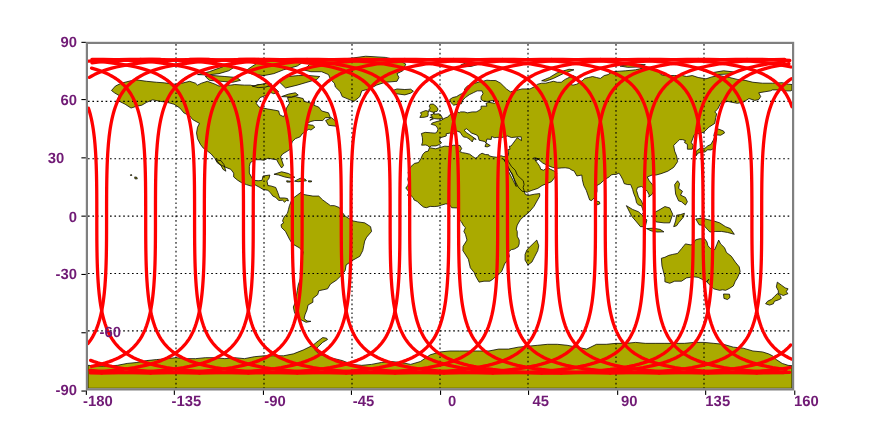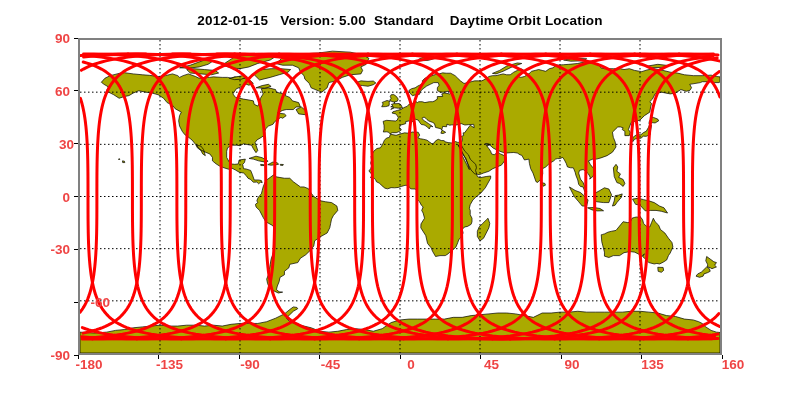--- a/index.html
+++ b/index.html
@@ -55,21 +55,21 @@
     position: absolute;
     left: -2px;
     top: -2px;
     display: block;
   }
   .axis-label {
     position: absolute;
     font-family: "Liberation Sans", sans-serif;
     font-size: 13.5px;
     font-weight: bold;
-    color: #ef4444;
+    color: #701a75;
     white-space: nowrap;
   }
   .y-label {
     text-align: right;
     transform: translateY(-50%);
   }
   .x-label {
     text-align: left;
     transform: translateX(-50%);
     margin-left: 11px;
@@ -77,21 +77,20 @@
   .tick-mark {
     position: absolute;
     background: #000000;
   }
 </style>
 </head>
 <body>
 
 <div id="app">
 
-  <div id="plot-title">2012-01-15   Version: 5.00  Standard    Daytime Orbit Location</div>
 
   <div id="chart-area">
     <div id="map-frame">
       <svg id="map-svg" width="648" height="321" viewBox="0 0 648 321">
           <g>
             <polygon points="305.11,83.38 306.00,87.21 306.18,91.03 305.29,93.99 308.84,93.81 310.80,94.33 312.04,95.90 314.18,94.68 318.27,94.68 321.29,93.47 323.42,91.90 321.47,89.81 322.36,87.21 327.69,85.64 327.69,83.55 330.89,83.03 334.09,83.73 337.64,81.29 340.31,82.16 341.91,84.77 343.33,86.51 346.00,86.86 347.24,87.55 349.38,88.94 351.33,91.03 352.58,88.08 354.89,88.77 350.62,85.64 346.18,82.68 343.87,80.42 346.00,79.03 347.78,80.25 349.02,81.64 350.80,83.03 354.71,84.42 356.49,85.64 357.56,89.47 362.71,90.68 363.96,92.42 362.89,95.20 365.02,95.55 367.69,94.33 363.78,91.90 364.67,88.42 368.58,88.77 368.93,86.16 371.78,87.21 373.73,86.86 378.00,87.03 383.33,85.64 386.89,87.03 390.27,86.68 395.78,86.34 396.13,89.81 392.22,87.21 386.53,94.86 385.11,94.86 385.64,97.64 383.51,98.16 384.40,100.94 383.87,103.73 382.80,104.25 381.73,104.42 379.42,104.25 377.47,103.55 375.33,104.25 373.38,104.94 370.18,104.59 366.80,103.73 366.27,102.68 363.24,102.51 360.22,101.29 357.56,102.86 356.13,104.94 354.00,105.81 351.51,104.07 349.02,102.16 345.47,101.29 342.44,100.77 339.96,99.73 341.73,97.12 340.13,94.16 337.29,94.33 334.44,93.99 330.89,95.20 326.44,94.86 322.00,96.07 318.09,97.29 312.40,96.25 311.33,99.38 308.49,100.07 306.36,102.33 304.58,106.33 302.44,109.81 298.89,110.51 295.69,113.29 293.02,118.51 293.56,121.98 292.67,124.94 293.56,128.07 292.67,130.68 290.89,132.94 293.38,135.89 294.44,137.63 292.31,139.37 295.87,140.07 297.82,141.98 298.36,143.72 301.56,145.28 303.33,147.20 306.89,150.15 309.56,150.85 313.11,149.63 316.67,149.81 320.22,149.46 323.42,148.41 326.98,147.37 330.00,147.37 332.67,150.85 337.11,151.02 338.53,152.07 339.07,154.50 339.42,156.76 338.53,157.98 338.89,161.11 341.56,163.72 343.33,167.19 345.11,168.93 343.69,172.41 345.11,175.02 346.53,180.24 342.98,185.97 342.80,189.80 347.78,197.63 349.56,205.45 353.11,209.80 354.53,213.28 357.56,218.49 362.00,217.62 367.33,217.62 370.00,215.88 372.67,213.28 375.33,211.54 378.00,208.93 379.78,204.58 380.67,201.97 383.33,198.49 385.11,195.02 384.22,191.19 386.89,188.93 389.56,188.41 393.11,186.32 394.00,183.71 394.00,180.24 392.22,176.76 392.22,172.41 391.33,170.32 392.22,166.67 394.89,161.98 397.56,159.37 402.89,155.02 407.33,149.81 412.67,140.24 412.67,137.98 408.22,138.50 402.00,139.72 399.33,138.50 398.80,136.42 397.56,132.42 398.44,129.81 397.73,126.33 394.89,123.72 392.22,121.11 390.44,116.77 386.89,113.29 384.22,108.94 383.51,107.20 382.44,109.81 385.11,116.77 387.78,120.24 389.56,125.46 390.44,128.07 391.33,131.55 388.67,126.33 386.89,122.85 384.22,117.64 382.80,110.68 379.78,106.51 381.56,109.81 382.44,111.55 385.64,116.94 388.13,121.98 390.62,127.37 393.11,132.07 396.67,135.89 399.33,136.24 401.11,136.76 405.56,135.03 410.89,133.29 414.80,130.68 418.89,128.94 423.33,127.20 426.00,123.72 428.31,119.38 425.11,117.11 422.44,115.90 419.78,114.16 416.22,116.77 413.56,115.90 412.67,113.29 410.89,110.68 408.22,107.20 407.33,105.46 410.00,106.33 412.67,106.33 409.11,108.07 408.76,105.46 410.89,106.33 415.33,110.16 419.78,112.42 424.22,114.16 428.67,115.03 432.22,114.68 435.78,114.51 439.33,115.03 442.00,116.77 443.78,117.29 446.44,121.98 450.89,121.11 451.42,125.46 452.67,130.68 454.98,135.03 458.00,143.72 459.78,144.41 463.33,140.59 464.76,135.89 464.58,130.68 467.78,128.94 471.33,125.46 475.78,122.85 477.56,121.11 479.33,120.59 482.00,120.59 484.67,119.38 486.44,121.98 488.22,125.46 489.47,128.94 492.67,129.81 495.33,129.81 497.11,134.16 498.00,137.63 499.78,141.98 500.67,146.33 502.44,148.41 505.11,148.94 506.00,151.54 507.24,155.02 506.00,156.24 507.78,155.89 508.67,153.28 506.89,148.94 505.11,144.59 502.44,141.11 500.67,135.03 501.56,132.42 505.11,131.55 507.78,133.29 510.44,135.89 512.22,139.37 511.69,141.11 514.89,138.50 516.67,135.03 515.78,130.68 512.22,126.33 510.44,122.85 514.89,121.11 518.44,121.11 522.89,119.90 529.11,117.64 534.44,114.16 538.00,108.94 537.11,103.73 535.33,99.38 534.44,94.16 538.00,90.68 539.78,88.94 542.44,88.94 545.11,89.81 544.22,91.55 546.89,93.29 546.89,97.64 551.33,97.64 552.22,94.16 550.44,91.55 553.11,84.60 554.89,82.86 557.56,83.73 562.00,81.99 566.44,77.64 571.78,74.16 572.67,68.95 573.56,65.47 571.78,63.73 574.44,61.12 577.11,55.91 583.33,54.17 592.22,55.91 597.56,55.04 602.89,51.56 608.22,53.30 611.78,52.43 613.56,49.82 611.78,46.34 622.44,44.60 624.22,43.73 631.33,43.73 636.67,44.60 641.11,44.60 642.00,43.73 642.00,38.86 638.44,38.52 633.11,37.13 624.22,37.65 615.33,37.65 606.44,36.78 599.33,35.04 592.22,34.17 585.11,32.43 576.22,30.69 569.11,31.91 563.78,33.65 556.67,32.43 551.33,30.69 546.00,31.56 542.44,30.69 535.33,30.69 526.44,30.69 522.89,29.82 521.11,27.21 517.56,25.47 510.44,24.61 506.89,23.74 503.33,24.61 499.78,25.47 490.89,26.34 485.56,26.69 478.44,27.21 474.89,29.82 471.33,30.69 467.78,33.30 464.22,32.43 460.67,31.56 457.11,32.43 453.56,33.30 451.78,35.04 449.11,36.78 446.44,38.52 442.89,39.39 440.22,38.52 442.00,35.91 443.78,34.17 445.56,31.91 442.89,30.69 439.33,32.43 435.78,34.17 432.22,36.78 428.67,36.78 425.11,35.91 421.56,36.78 418.00,37.65 414.44,37.65 410.89,38.52 407.33,41.13 403.78,42.86 400.22,42.86 396.67,42.86 393.11,43.73 389.56,44.60 386.00,45.47 382.44,42.86 379.78,40.26 377.11,37.65 372.67,35.21 368.22,35.21 364.67,34.87 361.11,35.91 357.56,36.43 354.00,37.65 350.44,38.86 346.89,40.26 344.22,42.86 345.11,45.47 341.56,47.21 339.78,48.08 337.11,49.82 333.56,50.69 330.89,52.43 331.78,55.04 334.44,57.64 338.00,56.77 341.56,56.25 342.44,53.30 345.11,50.69 348.67,48.08 352.22,46.34 355.78,44.60 360.22,44.60 361.11,47.21 359.33,49.82 359.33,52.43 362.00,54.17 366.44,54.17 370.00,53.30 373.56,54.17 371.78,55.91 366.44,55.04 363.78,55.91 364.67,58.51 359.33,58.51 359.33,61.12 356.67,62.86 354.89,63.73 351.33,63.73 346.89,64.60 344.22,63.73 340.67,63.73 339.42,64.60 337.11,62.86 336.58,65.47 334.44,65.47 330.89,66.34 329.11,68.43 327.33,68.95 325.56,69.82 322.89,71.56 319.33,72.42 314.89,73.82 314.00,75.03 317.56,75.90 319.33,77.64 320.22,79.38 319.33,81.99 317.56,83.03 313.11,82.68 308.67,82.34 305.11,83.38" fill="#AAAA00" stroke="#000000" stroke-width="0.7" stroke-linejoin="round"></polygon>
             <polygon points="312.76,71.38 316.67,69.82 320.22,70.16 324.49,69.82 322.89,66.69 321.11,65.47 316.67,65.82 316.67,63.73 319.33,63.21 320.22,61.12 318.44,58.51 315.78,56.60 313.11,56.77 312.22,58.51 313.11,60.25 311.69,62.34 314.00,63.56 316.67,64.25 315.78,65.82 313.47,66.34 314.89,68.08 312.76,68.77 315.78,69.12 312.76,71.38" fill="#AAAA00" stroke="#000000" stroke-width="0.7" stroke-linejoin="round"></polygon>
             <polygon points="303.69,68.77 307.78,68.60 310.98,67.73 311.33,65.82 310.98,64.43 312.22,63.38 309.02,62.51 306.71,63.38 304.22,64.43 305.11,65.99 303.69,68.77" fill="#AAAA00" stroke="#000000" stroke-width="0.7" stroke-linejoin="round"></polygon>
             <polygon points="278.44,44.43 282.89,42.86 290.00,43.39 295.33,43.04 297.82,44.95 295.33,46.69 290.00,48.25 284.67,47.56 281.64,47.21 278.44,44.43" fill="#AAAA00" stroke="#000000" stroke-width="0.7" stroke-linejoin="round"></polygon>
             <polygon points="243.78,54.17 249.11,49.82 250.89,44.60 258.00,42.86 264.22,39.39 272.22,36.78 282.89,35.91 284.67,32.43 282.89,28.95 288.22,26.34 290.89,20.26 284.67,16.78 272.22,14.17 254.44,13.13 240.22,15.04 224.22,15.91 211.78,16.78 204.67,19.39 201.11,22.87 197.56,25.47 204.67,27.21 214.44,27.21 220.67,29.82 222.44,34.17 226.00,37.65 226.89,41.13 231.33,45.47 233.11,49.82 240.22,52.78 243.78,54.17" fill="#AAAA00" stroke="#000000" stroke-width="0.7" stroke-linejoin="round"></polygon>
@@ -194,21 +193,21 @@
             <path d="M138.89 15.91 L149.10 15.98 L159.11 16.20 L168.72 16.55 L177.79 17.02 L186.23 17.61 L194.00 18.31 L201.08 19.09 L207.50 19.95 L213.30 20.88 L218.53 21.86 L223.23 22.90 L227.48 23.98 L231.30 25.09 L234.76 26.24 L237.89 27.42 L240.72 28.61 L243.30 29.83 L245.65 31.07 L247.80 32.32 L249.76 33.59 L251.57 34.87 L253.22 36.16 L254.75 37.46 L256.16 38.77 L257.46 40.08 L258.67 41.41 L259.79 42.74 L260.83 44.07 L261.80 45.41 L262.70 46.76 L263.54 48.11 L264.33 49.46 L265.06 50.82 L265.75 52.18 L266.40 53.54 L267.00 54.91 L267.57 56.28 L268.11 57.65 L268.61 59.02 L269.09 60.40 L269.53 61.78 L269.95 63.16 L270.35 64.54 L270.72 65.92 L271.07 67.31 L271.41 68.69 L271.72 70.08 L272.02 71.47 L272.30 72.86 L272.57 74.25 L272.82 75.64 L273.05 77.03 L273.28 78.43 L273.49 79.82 L273.69 81.21 L273.88 82.61 L274.06 84.01 L274.23 85.40 L274.39 86.80 L274.54 88.20 L274.69 89.60 L274.82 91.00 L274.95 92.40 L275.07 93.80 L275.18 95.20 L275.29 96.60 L275.39 98.00 L275.49 99.41 L275.58 100.81 L275.66 102.21 L275.74 103.62 L275.81 105.02 L275.88 106.42 L275.95 107.83 L276.01 109.23 L276.07 110.64 L276.12 112.04 L276.17 113.45 L276.22 114.85 L276.26 116.26 L276.30 117.67 L276.34 119.07 L276.37 120.48 L276.41 121.89 L276.43 123.29 L276.46 124.70 L276.49 126.11 L276.51 127.51 L276.53 128.92 L276.55 130.33 L276.56 131.74 L276.58 133.15 L276.59 134.55 L276.60 135.96 L276.61 137.37 L276.62 138.78 L276.63 140.19 L276.64 141.60 L276.64 143.00 L276.65 144.41 L276.65 145.82 L276.66 147.23 L276.66 148.64 L276.66 150.05 L276.66 151.46 L276.66 152.86 L276.67 154.27 L276.67 155.68 L276.67 157.09 L276.67 158.50 L276.67 159.91 L276.67 161.32 L276.67 162.73 L276.67 164.14 L276.67 165.54 L276.67 166.95 L276.67 168.36 L276.68 169.77 L276.68 171.18 L276.68 172.59 L276.69 174.00 L276.70 175.40 L276.70 176.81 L276.71 178.22 L276.72 179.63 L276.73 181.04 L276.74 182.45 L276.75 183.85 L276.77 185.26 L276.79 186.67 L276.80 188.08 L276.83 189.49 L276.85 190.89 L276.87 192.30 L276.90 193.71 L276.93 195.11 L276.96 196.52 L276.99 197.93 L277.03 199.33 L277.07 200.74 L277.11 202.15 L277.16 203.55 L277.21 204.96 L277.26 206.36 L277.32 207.77 L277.38 209.17 L277.45 210.58 L277.52 211.98 L277.59 213.38 L277.67 214.79 L277.76 216.19 L277.85 217.59 L277.94 219.00 L278.04 220.40 L278.15 221.80 L278.26 223.20 L278.38 224.60 L278.51 226.00 L278.65 227.40 L278.79 228.80 L278.94 230.20 L279.10 231.60 L279.27 232.99 L279.45 234.39 L279.64 235.79 L279.84 237.18 L280.05 238.57 L280.28 239.97 L280.52 241.36 L280.77 242.75 L281.03 244.14 L281.31 245.53 L281.61 246.92 L281.93 248.31 L282.26 249.69 L282.61 251.08 L282.99 252.46 L283.38 253.84 L283.80 255.22 L284.25 256.60 L284.72 257.98 L285.23 259.35 L285.76 260.72 L286.33 262.09 L286.94 263.46 L287.58 264.82 L288.27 266.18 L289.01 267.54 L289.79 268.89 L290.64 270.24 L291.54 271.59 L292.51 272.93 L293.55 274.26 L294.67 275.59 L295.87 276.92 L297.18 278.23 L298.58 279.54 L300.11 280.84 L301.77 282.13 L303.57 283.41 L305.53 284.68 L307.68 285.93 L310.03 287.17 L312.61 288.39 L315.45 289.58 L318.58 290.76 L322.03 291.91 L325.86 293.02 L330.10 294.10 L334.81 295.14 L340.03 296.12 L345.83 297.05 L352.25 297.91 L359.34 298.69 L367.10 299.39 L375.54 299.98 L384.62 300.45 L394.23 300.80 L404.23 301.02 L414.44 301.09" fill="none" stroke="#FF0000" stroke-width="3" stroke-linecap="round" stroke-linejoin="round"></path>
           </g>
         </svg>
     </div>
   </div>
 
 <div class="axis-label y-label" style="left: 0px; width: 70px; top: 38px;">90</div>
     <div class="tick-mark" style="left: 74px; top: 37.5px; width: 4px; height: 1px;"></div>
     <div class="axis-label y-label" style="left: 0px; width: 70px; top: 90.8333px;">60</div>
     <div class="tick-mark" style="left: 74px; top: 90.3333px; width: 4px; height: 1px;"></div>
-    <div class="axis-label y-label" style="left: 4px; width: 70px; top: 143.667px;">30</div>
+    <div class="axis-label y-label" style="left: 16px; width: 70px; top: 143.667px; text-align: center;">30</div>
     <div class="tick-mark" style="left: 74px; top: 143.167px; width: 4px; height: 1px;"></div>
     <div class="axis-label y-label" style="left: 0px; width: 70px; top: 196.5px;">0</div>
     <div class="tick-mark" style="left: 74px; top: 196px; width: 4px; height: 1px;"></div>
     <div class="axis-label y-label" style="left: 0px; width: 70px; top: 249.333px;">-30</div>
     <div class="tick-mark" style="left: 74px; top: 248.833px; width: 4px; height: 1px;"></div>
     <div class="axis-label y-label" style="left: 0px; width: 70px; top: 302.167px; margin-left: 40px;">-60</div>
     <div class="tick-mark" style="left: 74px; top: 301.667px; width: 4px; height: 1px;"></div>
     <div class="axis-label y-label" style="left: 0px; width: 70px; top: 355px;">-90</div>
     <div class="tick-mark" style="left: 74px; top: 354.5px; width: 4px; height: 1px;"></div>
     <div class="axis-label x-label" style="left: 78px; top: 357px;">-180</div>

